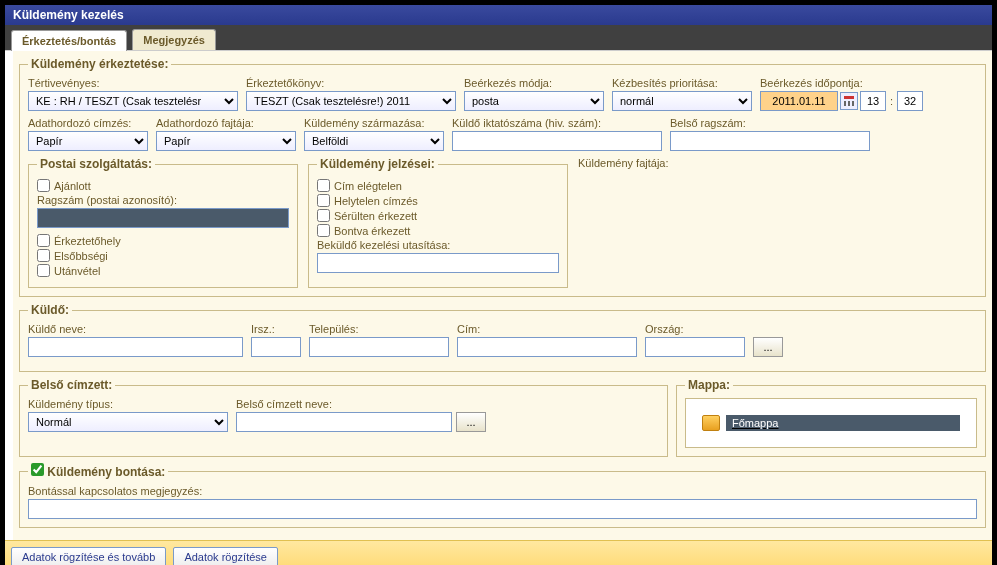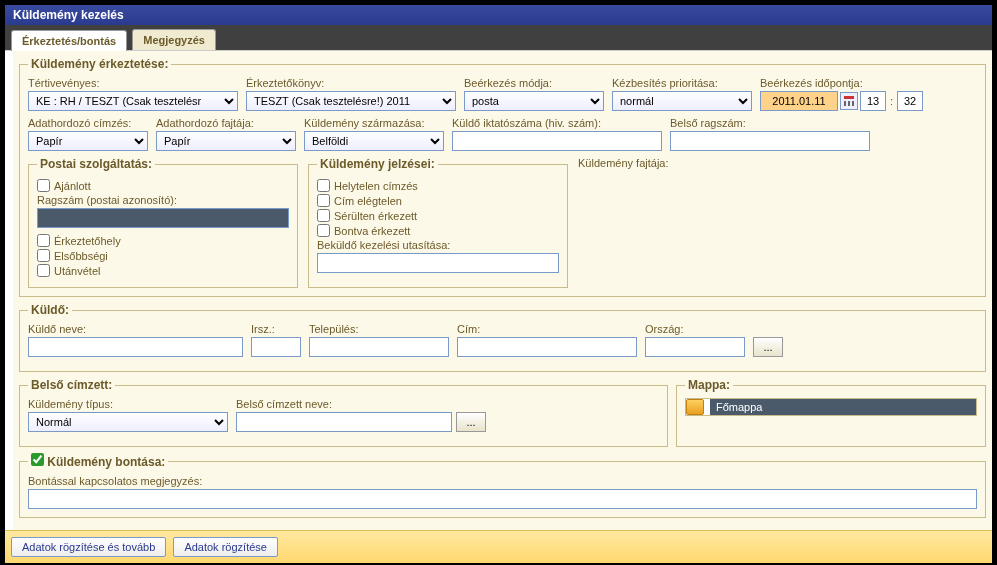--- a/index.html
+++ b/index.html
@@ -109,21 +109,22 @@
   border: 1px solid #999;
   background: linear-gradient(#fff,#e8e3cb);
   cursor: pointer;
   font-size:11px;
 }
 .folder-row {
   display: flex;
   align-items: center;
   background: #fff;
   border: 1px solid #c9bb8a;
-  padding: 0;
+  padding: 16px;
+  text-decoration: underline;
 }
 .folder-icon {
   width: 18px; height: 16px;
   background: linear-gradient(#ffd060,#e8a020);
   border: 1px solid #c08010;
   border-radius: 2px;
   margin-right: 6px;
 }
 .folder-label {
   flex: 1;
@@ -238,25 +239,25 @@
           <div class="checkbox-row">
               <input type="checkbox" style="">
               <label>Utánvétel</label>
             </div>
         </fieldset>
 
         <fieldset style="width:260px">
           <legend>Küldemény jelzései:</legend>
           <div class="checkbox-row">
               <input type="checkbox" style="">
+              <label>Cím elégtelen</label>
+            </div>
+          <div class="checkbox-row">
+              <input type="checkbox" style="">
               <label>Helytelen címzés</label>
-            </div>
-          <div class="checkbox-row">
-              <input type="checkbox" style="">
-              <label>Cím elégtelen</label>
             </div>
           <div class="checkbox-row">
               <input type="checkbox" style="">
               <label>Sérülten érkezett</label>
             </div>
           <div class="checkbox-row">
               <input type="checkbox" style="">
               <label>Bontva érkezett</label>
             </div>
           <div class="label">Beküldő kezelési utasítása:</div>

